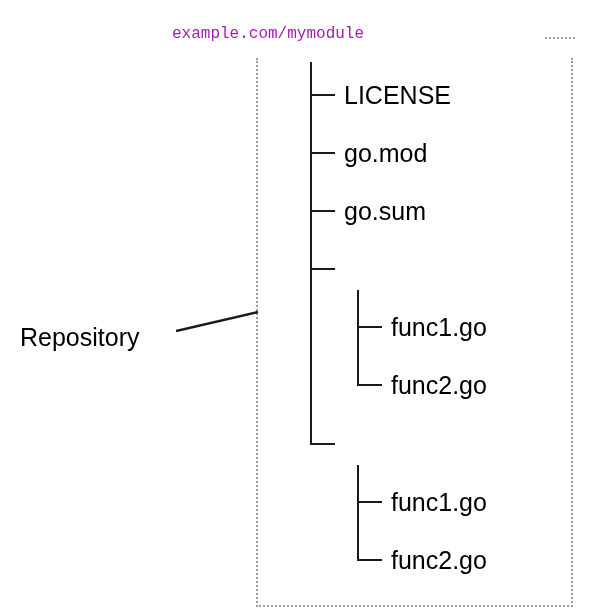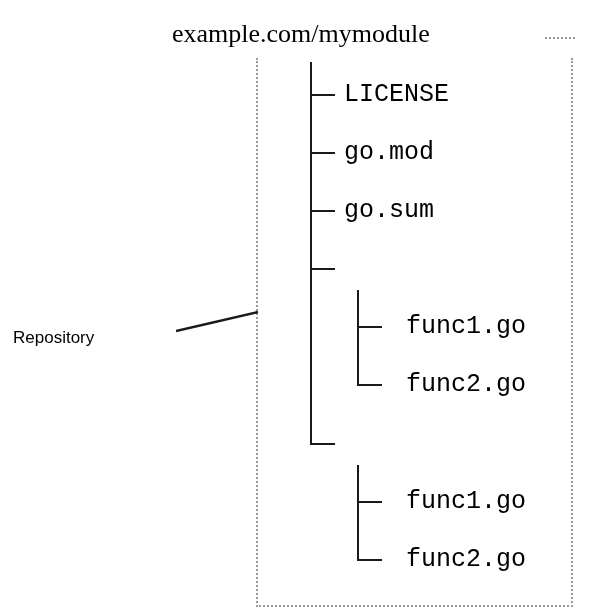--- a/index.html
+++ b/index.html
@@ -42,33 +42,33 @@
     height: 0;
     border-top: 2px dotted #9a9a9a;
     box-sizing: border-box;
   }
 
   
   .module-title {
     position: absolute;
     left: 172px;
     top: 17px;
-    font-size: 26px;
+    font-size: 16px;
     line-height: 34px;
     white-space: nowrap;
-    font-family: Liberation Serif, serif;
-    color: #000000;
+    font-family: Liberation Mono, monospace;
+    color: #a21caf;
   }
 
   
   .repo-label {
     position: absolute;
-    left: 13px;
+    left: 20px;
     top: 321px;
-    font-size: 17px;
+    font-size: 25px;
     line-height: 33px;
     white-space: nowrap;
     font-family: "Liberation Sans", sans-serif;
     color: #000000;
   }
   .repo-leader {
     position: absolute;
     left: 176px;
     top: 305px;
     width: 84px;
@@ -101,28 +101,28 @@
   .subtree-stub {
     position: absolute;
     left: 357px;
     width: 25px;
     height: 0;
     border-top: 2px solid #1a1a1a;
   }
 
   .tree-label {
     position: absolute;
-    font-family: Liberation Mono, monospace;
+    font-family: Liberation Sans, sans-serif;
     font-size: 25px;
     line-height: 30px;
     white-space: nowrap;
     color: #000000;
   }
   .tree-label.level-1 { left: 344px; }
-  .tree-label.level-2 { left: 406px; }
+  .tree-label.level-2 { left: 391px; }
 </style>
 </head>
 <body>
 
 <div id="diagram-root">
 
   <div class="repo-boundary-top"></div>
   <div class="repo-boundary"></div>
 
   <div class="module-title">example.com/mymodule</div>

